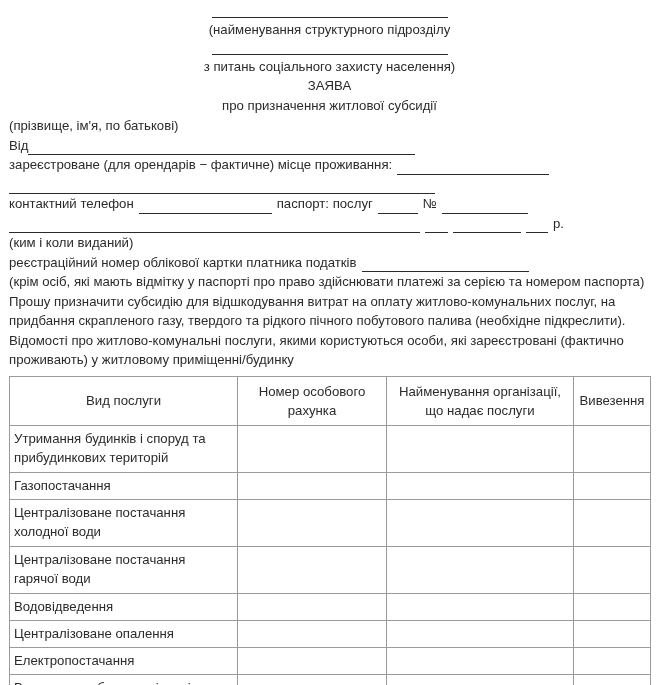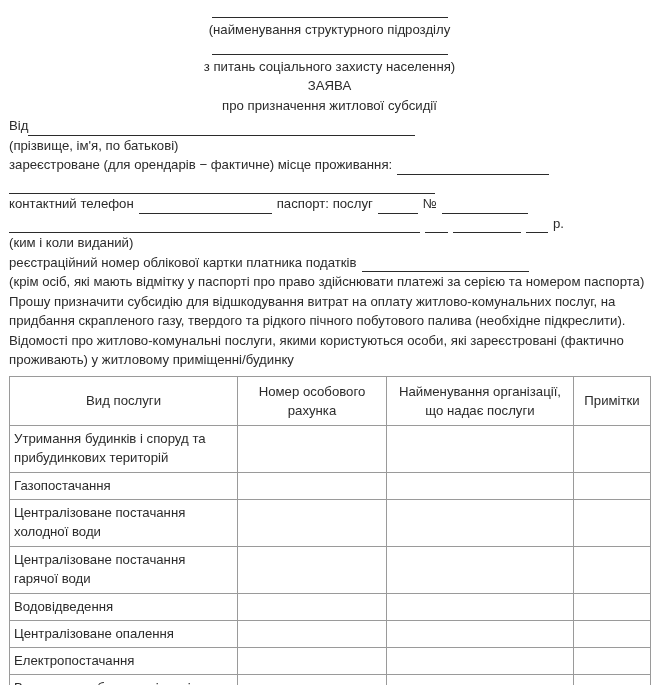--- a/index.html
+++ b/index.html
@@ -125,23 +125,23 @@
 
     <div class="hdr-rule rule-2"></div>
     <div class="hdr-line">з питань соціального захисту населення)</div>
 
     <div class="hdr-title">ЗАЯВА</div>
     <div class="hdr-title">про призначення житлової субсидії</div>
   </div>
 
   <div class="blk">
 
+    <div class="line">(прізвище, ім'я, по батькові)</div>
+
     <div class="line"><span>Від</span><span class="u u-from"></span></div>
-
-    <div class="line">(прізвище, ім'я, по батькові)</div>
 
     <div class="line"><span>зареєстроване (для орендарів − фактичне) місце проживання:</span><span class="gap"></span><span class="u u-addr"></span></div>
 
     <div class="line"><span class="u u-addr2"></span></div>
 
     <div class="line"><span>контактний телефон</span><span class="gap"></span><span class="u u-phone"></span><span class="gap"></span><span>паспорт: послуг</span><span class="gap"></span><span class="u u-series"></span><span class="gap"></span><span>№</span><span class="gap"></span><span class="u u-passno"></span></div>
 
     <div class="line"><span class="u u-issued"></span><span class="gap"></span><span class="u u-day"></span><span class="gap"></span><span class="u u-month"></span><span class="gap"></span><span class="u u-year"></span><span class="gap"></span><span>р.</span></div>
 
     <div class="line">(ким і коли виданий)</div>
@@ -160,21 +160,21 @@
       <col class="col-name">
       <col class="col-acct">
       <col class="col-org">
       <col class="col-notes">
     </colgroup>
     <thead>
       <tr>
         <th>Вид послуги</th>
         <th>Номер особового рахунка</th>
         <th>Найменування організації, що надає послуги</th>
-        <th>Примітки</th>
+        <th>Вивезення</th>
       </tr>
     </thead>
     <tbody>
 
       <tr class="r2">
         <td>Утримання будинків і споруд та прибудинкових територій</td>
         <td></td>
         <td></td>
         <td></td>
       </tr>

